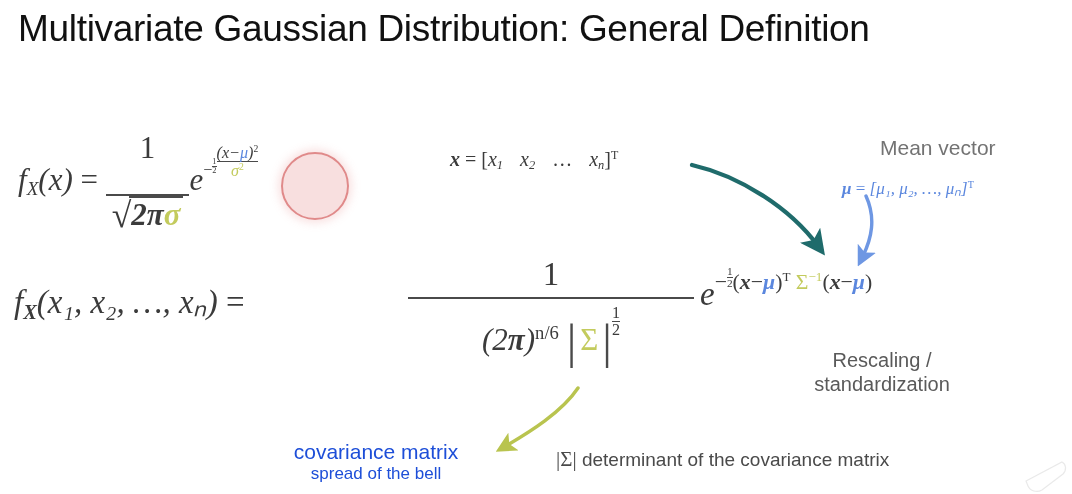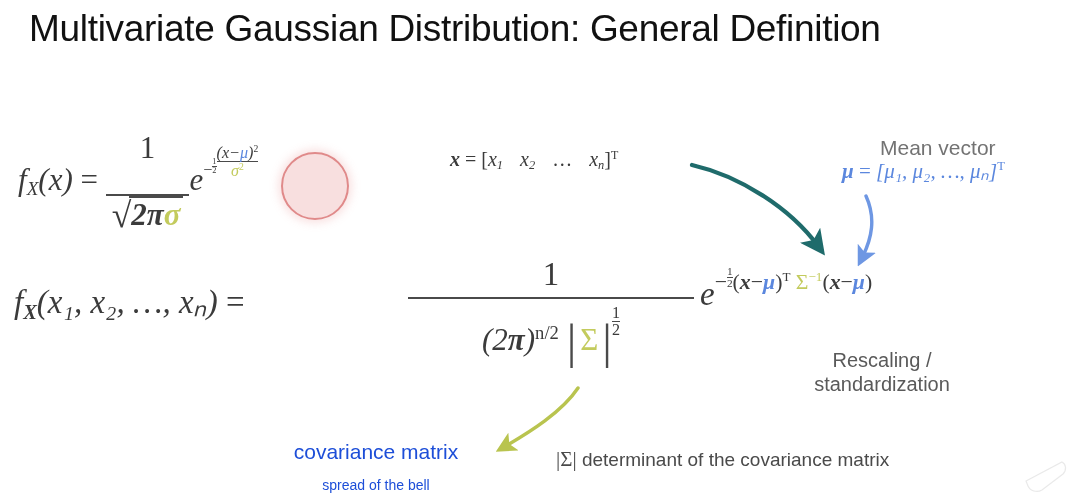--- a/index.html
+++ b/index.html
@@ -25,21 +25,20 @@
   #slide-title {
     position: absolute;
     left: 18px;
     top: 8px;
     font-family: "Liberation Sans", sans-serif;
     font-size: 37px;
     font-weight: 400;
     color: #111111;
     letter-spacing: -0.3px;
     white-space: nowrap;
-    margin-left: 11px;
   }
 
   
   .math {
     font-family: "Liberation Serif", serif;
     color: #3b3b3b;
     white-space: nowrap;
   }
   .mi { font-style: italic; }
   .bm { font-weight: bold; font-style: italic; }
@@ -136,22 +135,22 @@
     left: 880px;
     top: 136px;
     font-size: 21px;
     color: #737373;
     font-family: "Liberation Sans", sans-serif;
     white-space: nowrap;
   }
   #mean-vector-def {
     position: absolute;
     left: 842px;
-    top: 156px;
-    font-size: 21px;
+    top: 176px;
+    font-size: 17px;
     color: #5b87de;
     text-align: center;
   }
 
   
   #formula-mv-lhs {
     position: absolute;
     left: 14px;
     top: 278px;
     font-size: 33px;
@@ -218,21 +217,21 @@
   #covariance-note {
     position: absolute;
     left: 276px;
     top: 440px;
     width: 200px;
     text-align: center;
     font-family: "Liberation Sans", sans-serif;
     color: #1d4ed8;
   }
   #covariance-note .line1 { font-size: 21px; line-height: 1.15; }
-  #covariance-note .line2 { font-size: 14px; line-height: 1.2; margin-top: 13px; }
+  #covariance-note .line2 { font-size: 17px; line-height: 1.2; }
 
   #determinant-note {
     position: absolute;
     left: 556px;
     top: 447px;
     font-size: 19px;
     font-family: "Liberation Sans", sans-serif;
     color: #4a4a4a;
     white-space: nowrap;
   }
@@ -289,21 +288,21 @@
   </div>
 
   <div id="formula-mv-lhs" class="math">
     <span class="mi"><span>f</span><span class="sub bm">X</span></span><span class="mi">(x₁, x₂, …, xₙ)</span>
     <span>=</span>
   </div>
 
   <div id="formula-mv-frac" class="math">
     <span class="num">1</span>
     <div class="bar"></div>
-    <span class="den"><span class="mi">(2<span class="bm">π</span>)</span><span class="supn">n/2</span>&nbsp;<span class="vbar">|</span><span class="bigsigma olive">Σ</span><span class="vbar">|</span><span class="half" style="vertical-align:0.95em;"><span>1</span><span class="b">2</span></span></span>
+    <span class="den"><span class="mi">(2<span class="bm">π</span>)</span><span class="supn">n/6</span>&nbsp;<span class="vbar">|</span><span class="bigsigma olive">Σ</span><span class="vbar">|</span><span class="half" style="vertical-align:0.95em;"><span>1</span><span class="b">2</span></span></span>
   </div>
 
   <div id="formula-mv-exp" class="math">
     <span class="mi">e</span><span class="expo"><span>−</span><span class="half"><span>1</span><span class="b">2</span></span><span>(<span class="bm">x</span>−<span class="bm blue">μ</span>)</span><span class="supn">T</span>&nbsp;<span class="olive" style="font-style:normal">Σ</span><span class="supn olive">−1</span><span>(<span class="bm">x</span>−<span class="bm blue">μ</span>)</span></span>
   </div>
 
   <div id="rescaling-note">
     <div>Rescaling /</div>
     <div>standardization</div>
   </div>

